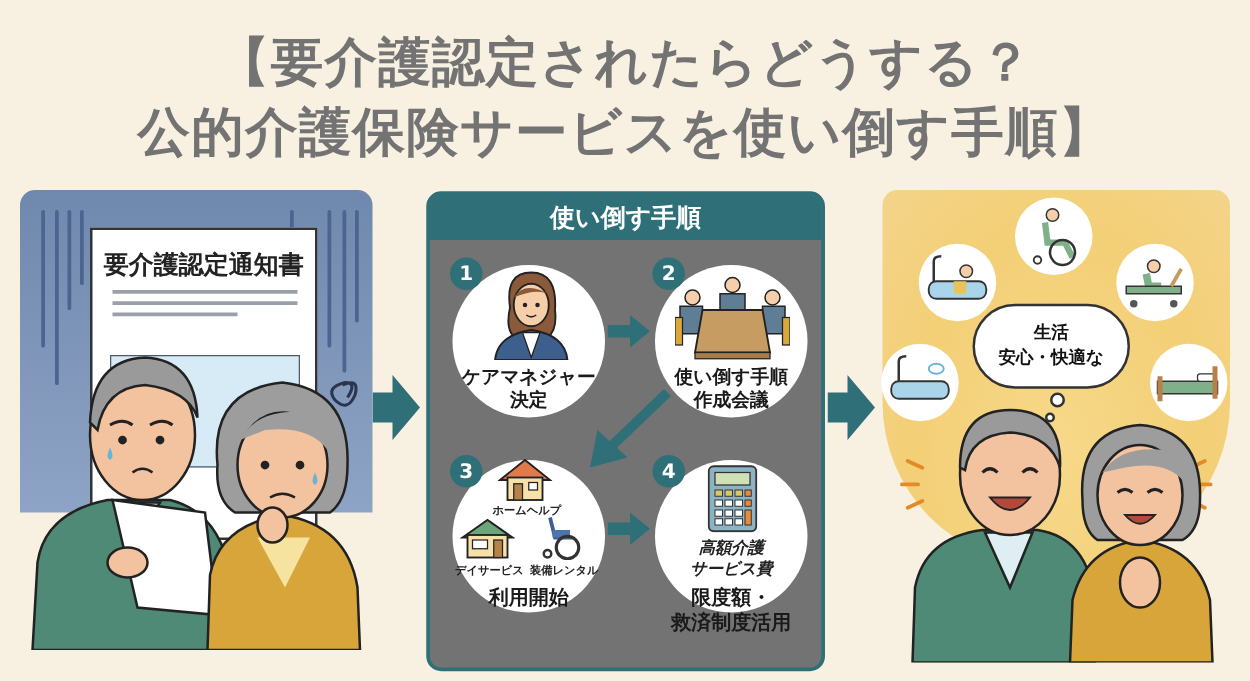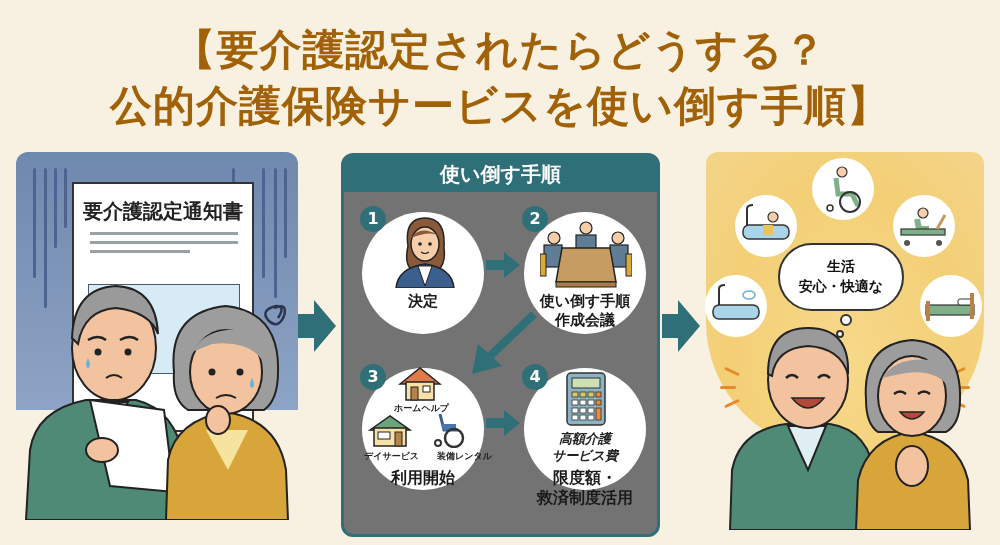--- a/index.html
+++ b/index.html
@@ -6,21 +6,21 @@
   html, body { width: 1000px; height: 545px; overflow: hidden; }
   body {
     background: #f8f1e2;
     font-family: "DejaVu Sans", "Liberation Sans", sans-serif;
     position: relative;
     color: #1a1a1a;
   }
   .title {
     position: absolute; left: 0; top: 22px; width: 1000px;
     text-align: center; font-weight: bold; line-height: 56px;
-    font-size: 42px; letter-spacing: 1px; color: #a16207;
+    font-size: 42px; letter-spacing: 1px; color: #737373;
   }
   .title .line { display: block; }
   .left-bg {
     position: absolute; left: 16px; top: 152px; width: 282px; height: 258px;
     background: linear-gradient(180deg, #6f88ad 0%, #8ea4c6 100%);
     border-radius: 12px 12px 0 0;
   }
   .rain { position: absolute; width: 3px; background: #4b6590; border-radius: 2px; }
   .notice-doc {
     position: absolute; left: 72px; top: 182px; width: 182px; height: 250px;
@@ -167,20 +167,21 @@
     <path d="M18 32 Q14 4 35 4 Q56 4 54 34 Q56 50 48 56 L22 56 Q14 50 18 32 Z" fill="#8a5a3a" stroke="#222" stroke-width="1.5"></path>
     <ellipse cx="35" cy="30" rx="14" ry="17" fill="#f6cfaa" stroke="#222" stroke-width="1.5"></ellipse>
     <path d="M21 24 Q30 10 50 22 Q40 16 21 24 Z" fill="#8a5a3a"></path>
     <circle cx="30" cy="30" r="1.8" fill="#222"></circle>
       <circle cx="40" cy="30" r="1.8" fill="#222"></circle>
     <path d="M31 38 q4 3 8 0" stroke="#222" stroke-width="1.2" fill="none"></path>
     <path d="M6 74 Q8 54 35 50 Q62 54 64 74 Z" fill="#3c5f8e" stroke="#222" stroke-width="1.5"></path>
     <path d="M28 52 L35 72 L42 52 Z" fill="#ffffff" stroke="#222" stroke-width="1"></path>
   </svg>
   <div class="step-label" style="left:8px;top:136px;width:142px;">
+    <div>ケアマネジャー</div>
     <div>決定</div>
   </div>
 
   <svg style="position:absolute;left:142px;top:96px;width:34px;height:26px;" viewBox="0 0 34 26">
     <polygon points="0,8 18,8 18,0 34,13 18,26 18,18 0,18" fill="#2f6f78"></polygon>
   </svg>
 
   <div class="step-circle" style="left:180px;top:56px;"></div>
   <div class="step-num" style="left:178px;top:50px;">2</div>
   <svg style="position:absolute;left:196px;top:64px;width:92px;height:68px;" viewBox="0 0 92 68">
@@ -220,21 +221,21 @@
     <rect x="10" y="18" width="12" height="7" fill="#ffffff" stroke="#222" stroke-width="1"></rect>
     <rect x="27" y="18" width="7" height="14" fill="#b7824a" stroke="#222" stroke-width="1"></rect>
   </svg>
   <svg style="position:absolute;left:86px;top:256px;width:38px;height:36px;" viewBox="0 0 38 36">
     <path d="M10 2 L14 18 L28 18" stroke="#3c5f8e" stroke-width="3" fill="none"></path>
     <rect x="12" y="12" width="14" height="6" fill="#4a76b0"></rect>
     <circle cx="24" cy="26" r="9" fill="none" stroke="#333" stroke-width="2.5"></circle>
     <circle cx="8" cy="31" r="3" fill="none" stroke="#333" stroke-width="2"></circle>
   </svg>
   <div class="mini-label" style="left:20px;top:294px;">デイサービス</div>
-  <div class="mini-label" style="left:80px;top:294px;margin-left:13px;">装備レンタル</div>
+  <div class="mini-label" style="left:80px;top:294px;">装備レンタル</div>
   <div class="step-label" style="left:8px;top:312px;width:142px;font-size:16px;line-height:20px;">
     <div>利用開始</div>
   </div>
 
   <svg style="position:absolute;left:142px;top:254px;width:34px;height:26px;" viewBox="0 0 34 26">
     <polygon points="0,8 18,8 18,0 34,13 18,26 18,18 0,18" fill="#2f6f78"></polygon>
   </svg>
 
   <div class="step-circle" style="left:180px;top:212px;"></div>
   <div class="step-num" style="left:178px;top:208px;">4</div>

